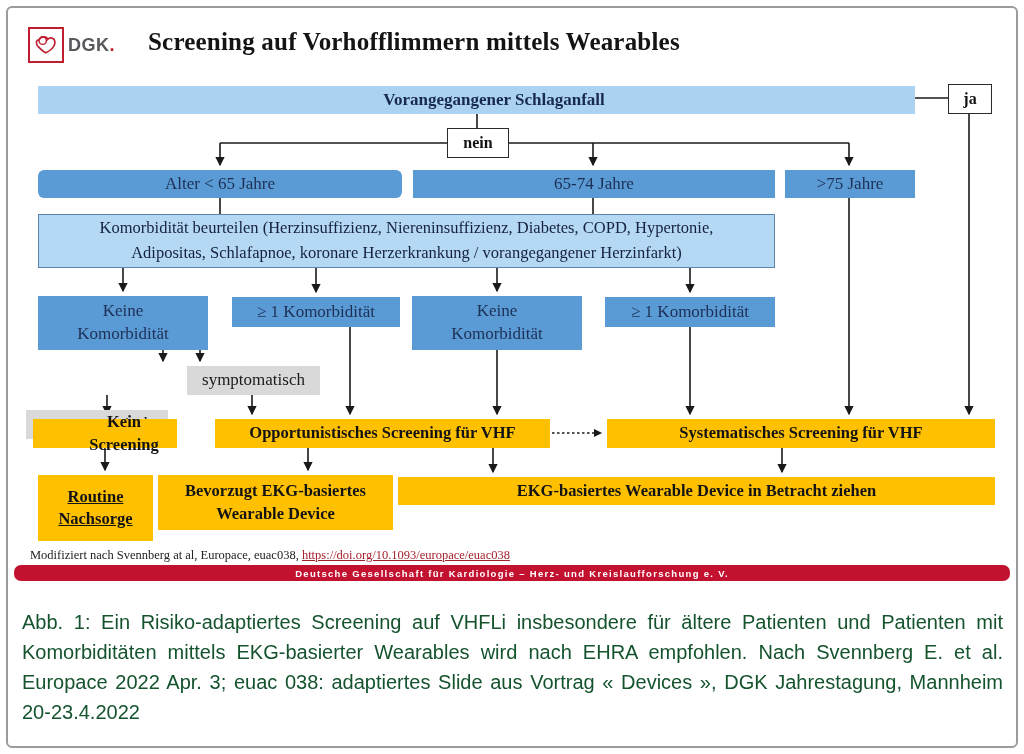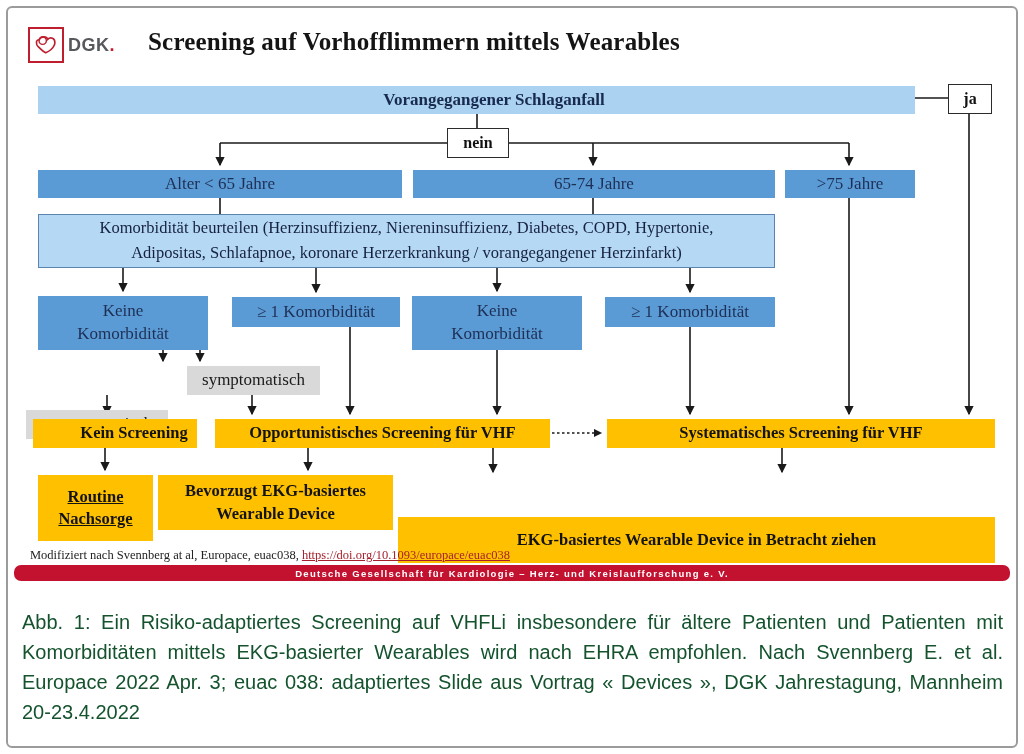--- a/index.html
+++ b/index.html
@@ -47,36 +47,36 @@
     background:#b5d8f4; border:1.5px solid #5b85ae; color:#15213f;
     font-size:16.5px; line-height:1.5;
   }
   .white-node{ background:#ffffff; border:1.6px solid #2b2b2b; font-weight:bold; font-size:16px; color:#111;}
   .gray-node{ background:#d9d9d9; color:#1b1b1b; font-size:17px;}
   .orange{ background:#ffc000; color:#131313; font-weight:bold; font-size:16.5px;}
   
   .n-schlaganfall{ left:38px; top:86px;  width:877px; height:28px;}
   .n-ja         { left:948px; top:84px; width:44px;  height:30px;}
   .n-nein       { left:447px; top:128px; width:62px; height:30px;}
-  .n-age1       { left:38px;  top:170px; width:364px; height:28px;}
+  .n-age1       { left:38px;  top:170px; width:364px; height:28px;border-radius:6px;}
   .n-age2       { left:413px; top:170px; width:362px; height:28px;}
   .n-age3       { left:785px; top:170px; width:130px; height:28px;}
   .n-komorb     { left:38px;  top:214px; width:737px; height:54px;}
   .n-keine1     { left:38px;  top:296px; width:170px; height:54px;}
   .n-geq1a      { left:232px; top:297px; width:168px; height:30px;}
   .n-keine2     { left:412px; top:296px; width:170px; height:54px;}
   .n-geq1b      { left:605px; top:297px; width:170px; height:30px;}
   .n-asym       { left:26px;  top:366px; width:142px; height:29px;margin-top:44px;}
   .n-sym        { left:187px; top:366px; width:133px; height:29px;}
-  .n-keinscr    { left:33px;  top:419px; width:164px; height:29px;padding-left:38px;}
+  .n-keinscr    { left:33px;  top:419px; width:144px; height:29px;padding-left:38px;}
   .n-opp        { left:215px; top:419px; width:335px; height:29px;}
   .n-sys        { left:607px; top:419px; width:388px; height:29px;}
   .n-routine    { left:38px;  top:475px; width:115px; height:66px;text-decoration:underline;}
   .n-bevorzugt  { left:158px; top:475px; width:235px; height:55px;}
-  .n-ekgwide    { left:398px; top:477px; width:597px; height:46px;margin-top:40px;}
+  .n-ekgwide    { left:398px; top:477px; width:597px; height:28px;}
   
   .connectors{ position:absolute; left:0; top:0; z-index:1;}
   
   .source-line{
     position:absolute; left:30px; top:548px;
     font-size:12.5px; color:#222; z-index:2;
   }
   .source-link{
     color:#a6202c; text-decoration:underline; cursor:pointer;
   }

